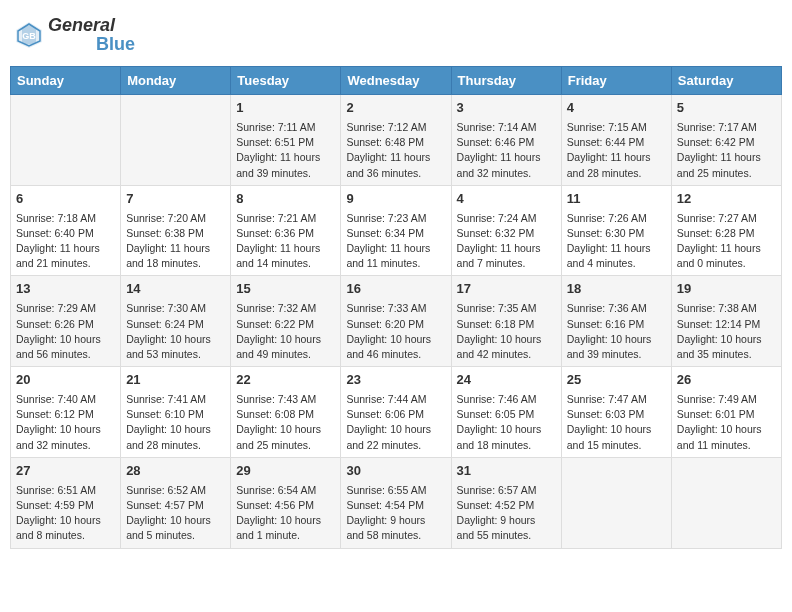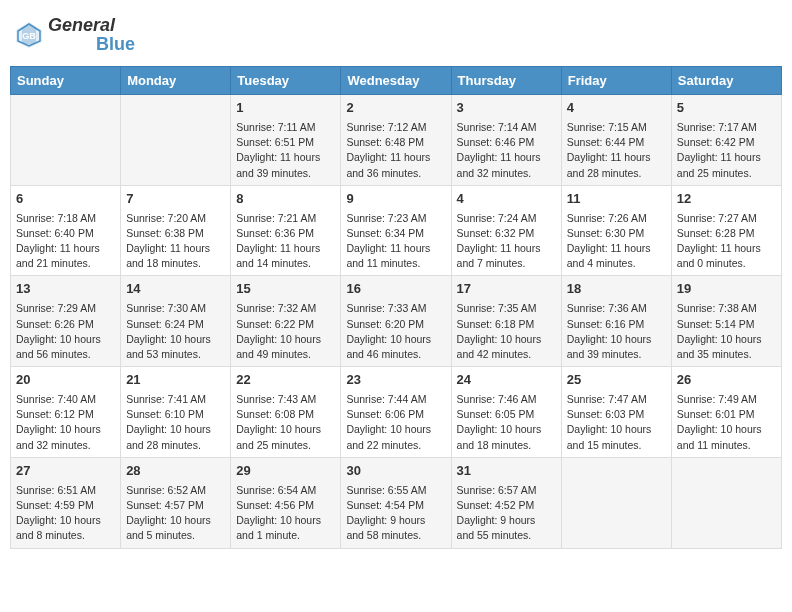--- a/index.html
+++ b/index.html
@@ -236,21 +236,21 @@
         </td>
         <td>
           <span class="day-number">18</span>
           <div>Sunrise: 7:36 AM</div>
           <div>Sunset: 6:16 PM</div>
           <div>Daylight: 10 hours and 39 minutes.</div>
         </td>
         <td>
           <span class="day-number">19</span>
           <div>Sunrise: 7:38 AM</div>
-          <div>Sunset: 5:14 PM</div>
+          <div>Sunset: 12:14 PM</div>
           <div>Daylight: 10 hours and 35 minutes.</div>
         </td>
       </tr>
       <tr>
         <td>
           <span class="day-number">20</span>
           <div>Sunrise: 7:40 AM</div>
           <div>Sunset: 6:12 PM</div>
           <div>Daylight: 10 hours and 32 minutes.</div>
         </td>

